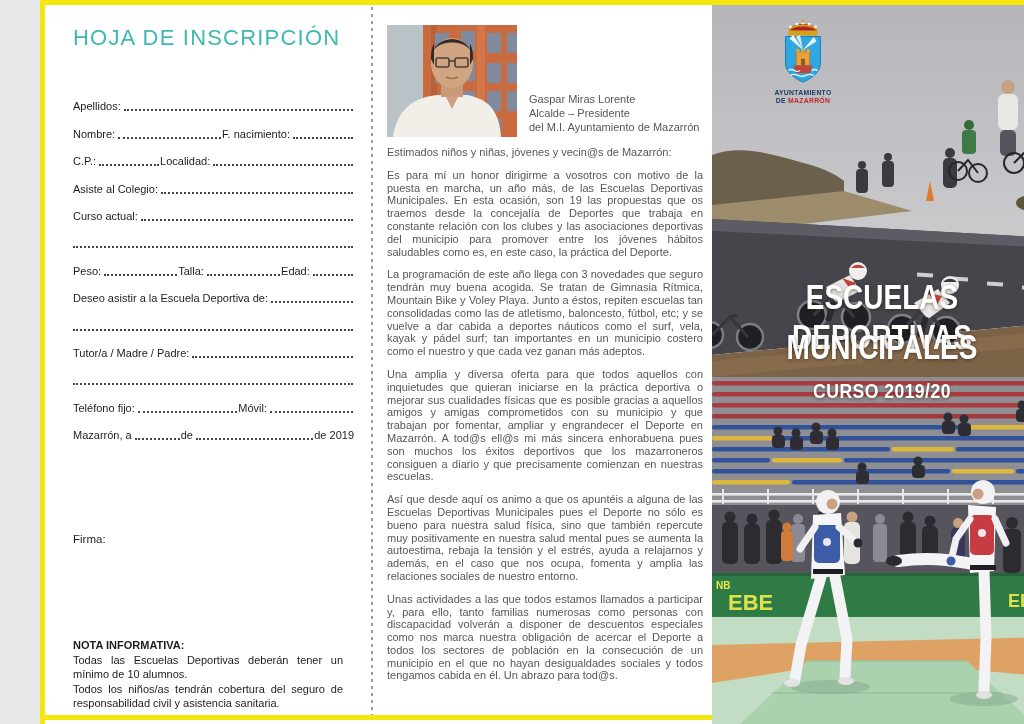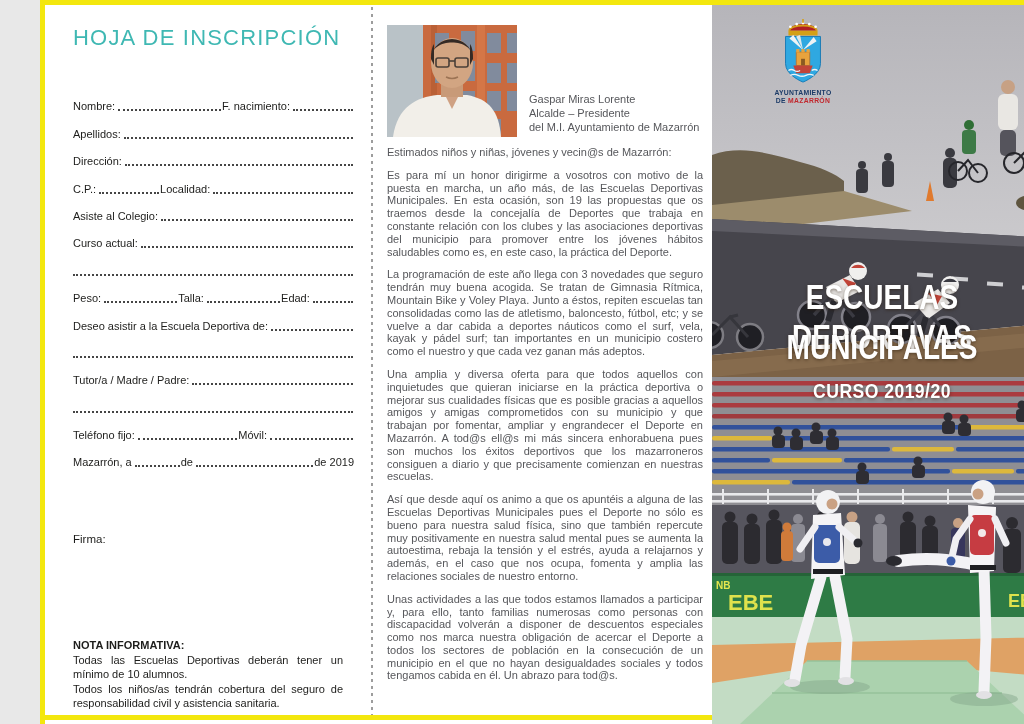--- a/index.html
+++ b/index.html
@@ -61,32 +61,28 @@
 </head>
 <body>
 
 <div class="page">
 
   <div class="panel-left">
     <div class="form-title">HOJA DE INSCRIPCIÓN</div>
 
     <div class="form-rows">
       <div class="frow">
+        <span class="flabel">Apellidos:</span>
+          <span class="dots"></span>
+      </div>
+      <div class="frow">
         <span class="flabel">Nombre:</span>
           <span class="dots f12"></span>
         <span class="flabel">F. nacimiento:</span>
           <span class="dots f07"></span>
-      </div>
-      <div class="frow">
-        <span class="flabel">Apellidos:</span>
-          <span class="dots"></span>
-      </div>
-      <div class="frow">
-        <span class="flabel">Dirección:</span>
-          <span class="dots"></span>
       </div>
       <div class="frow">
         <span class="flabel">C.P.:</span>
           <span class="dots w60"></span>
         <span class="flabel">Localidad:</span>
           <span class="dots"></span>
       </div>
       <div class="frow">
         <span class="flabel">Asiste al Colegio:</span>
           <span class="dots"></span>

